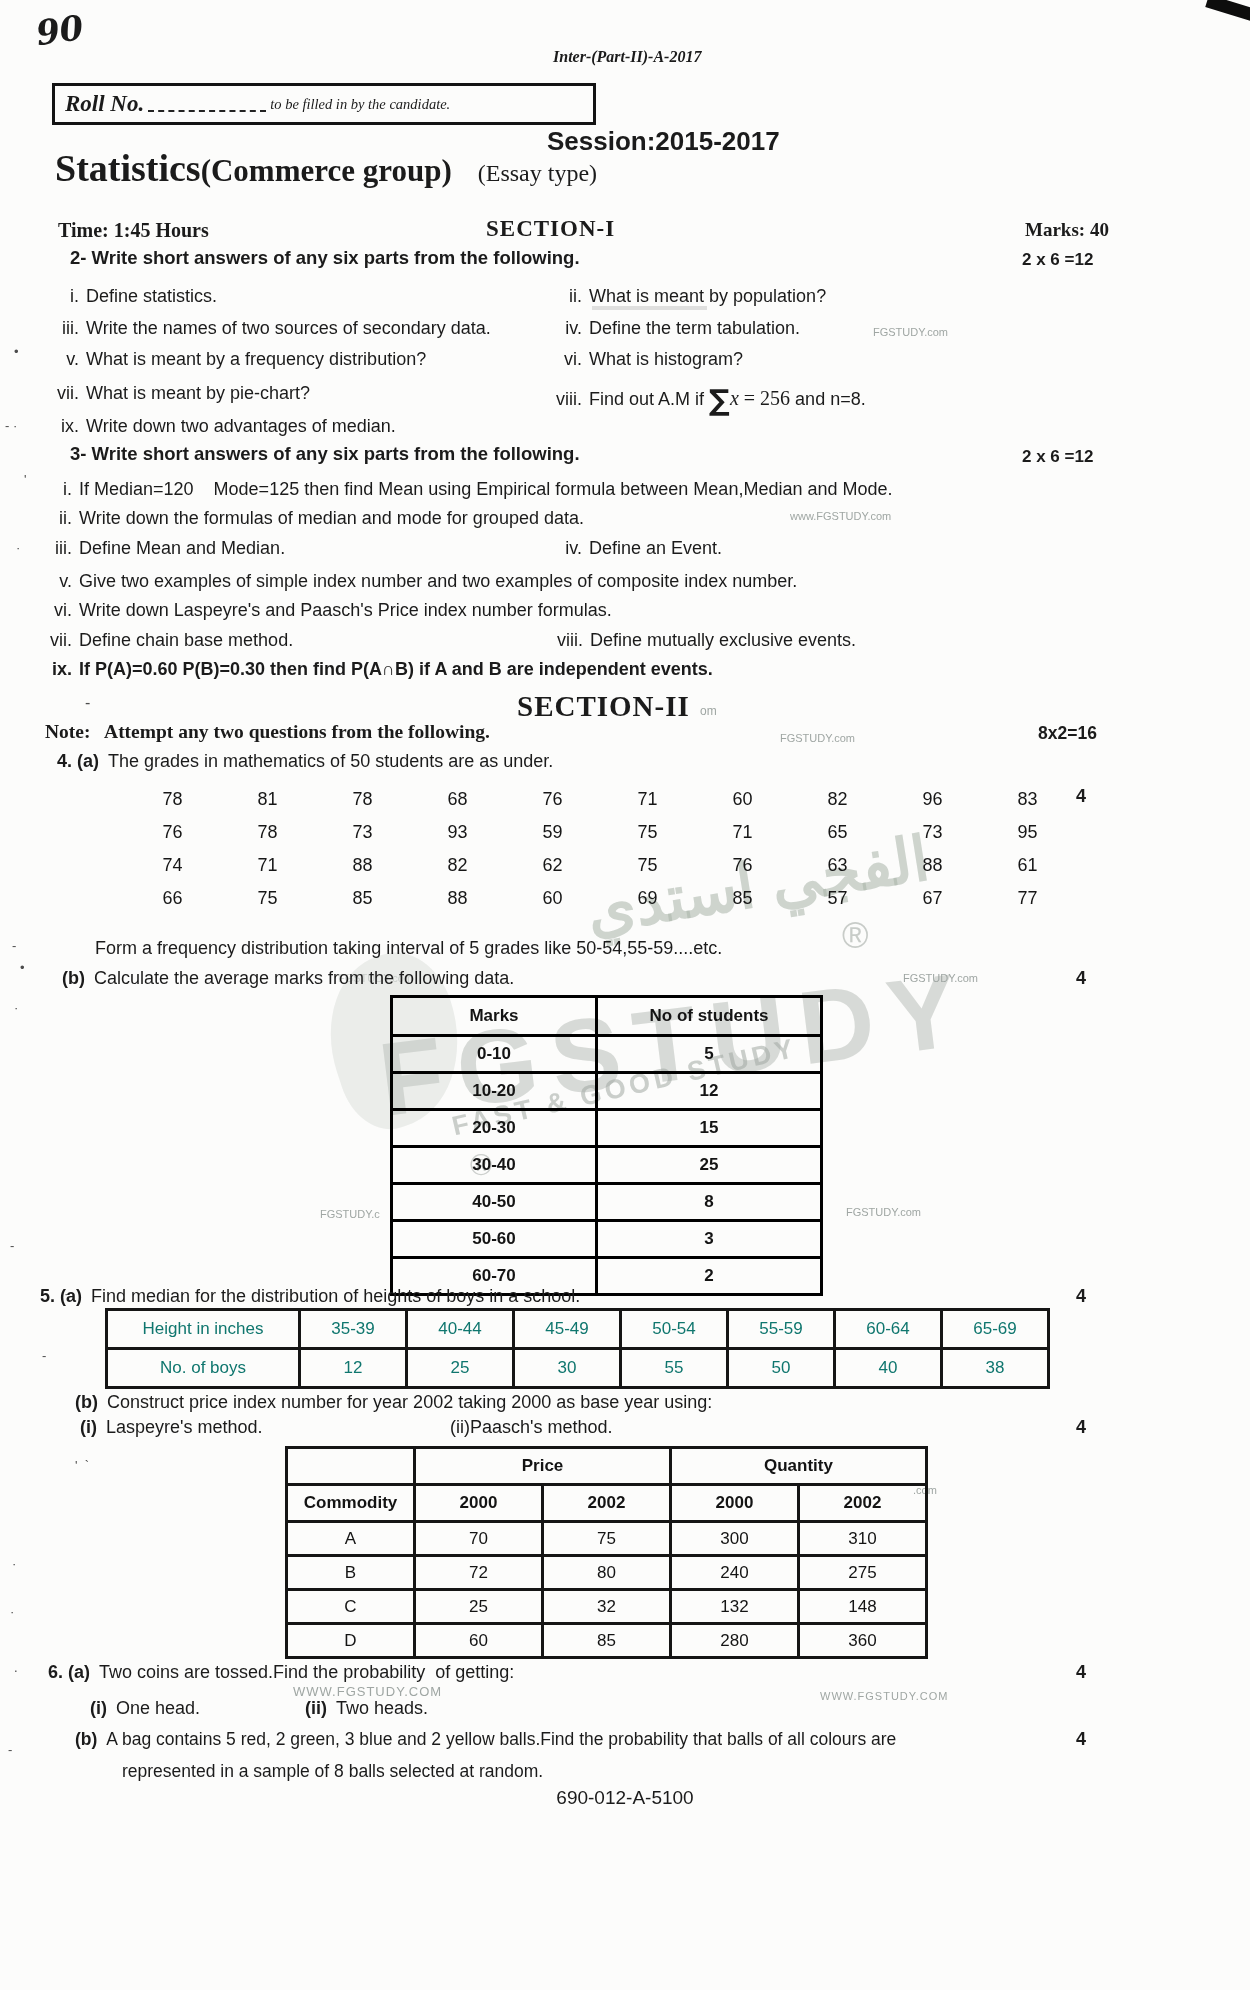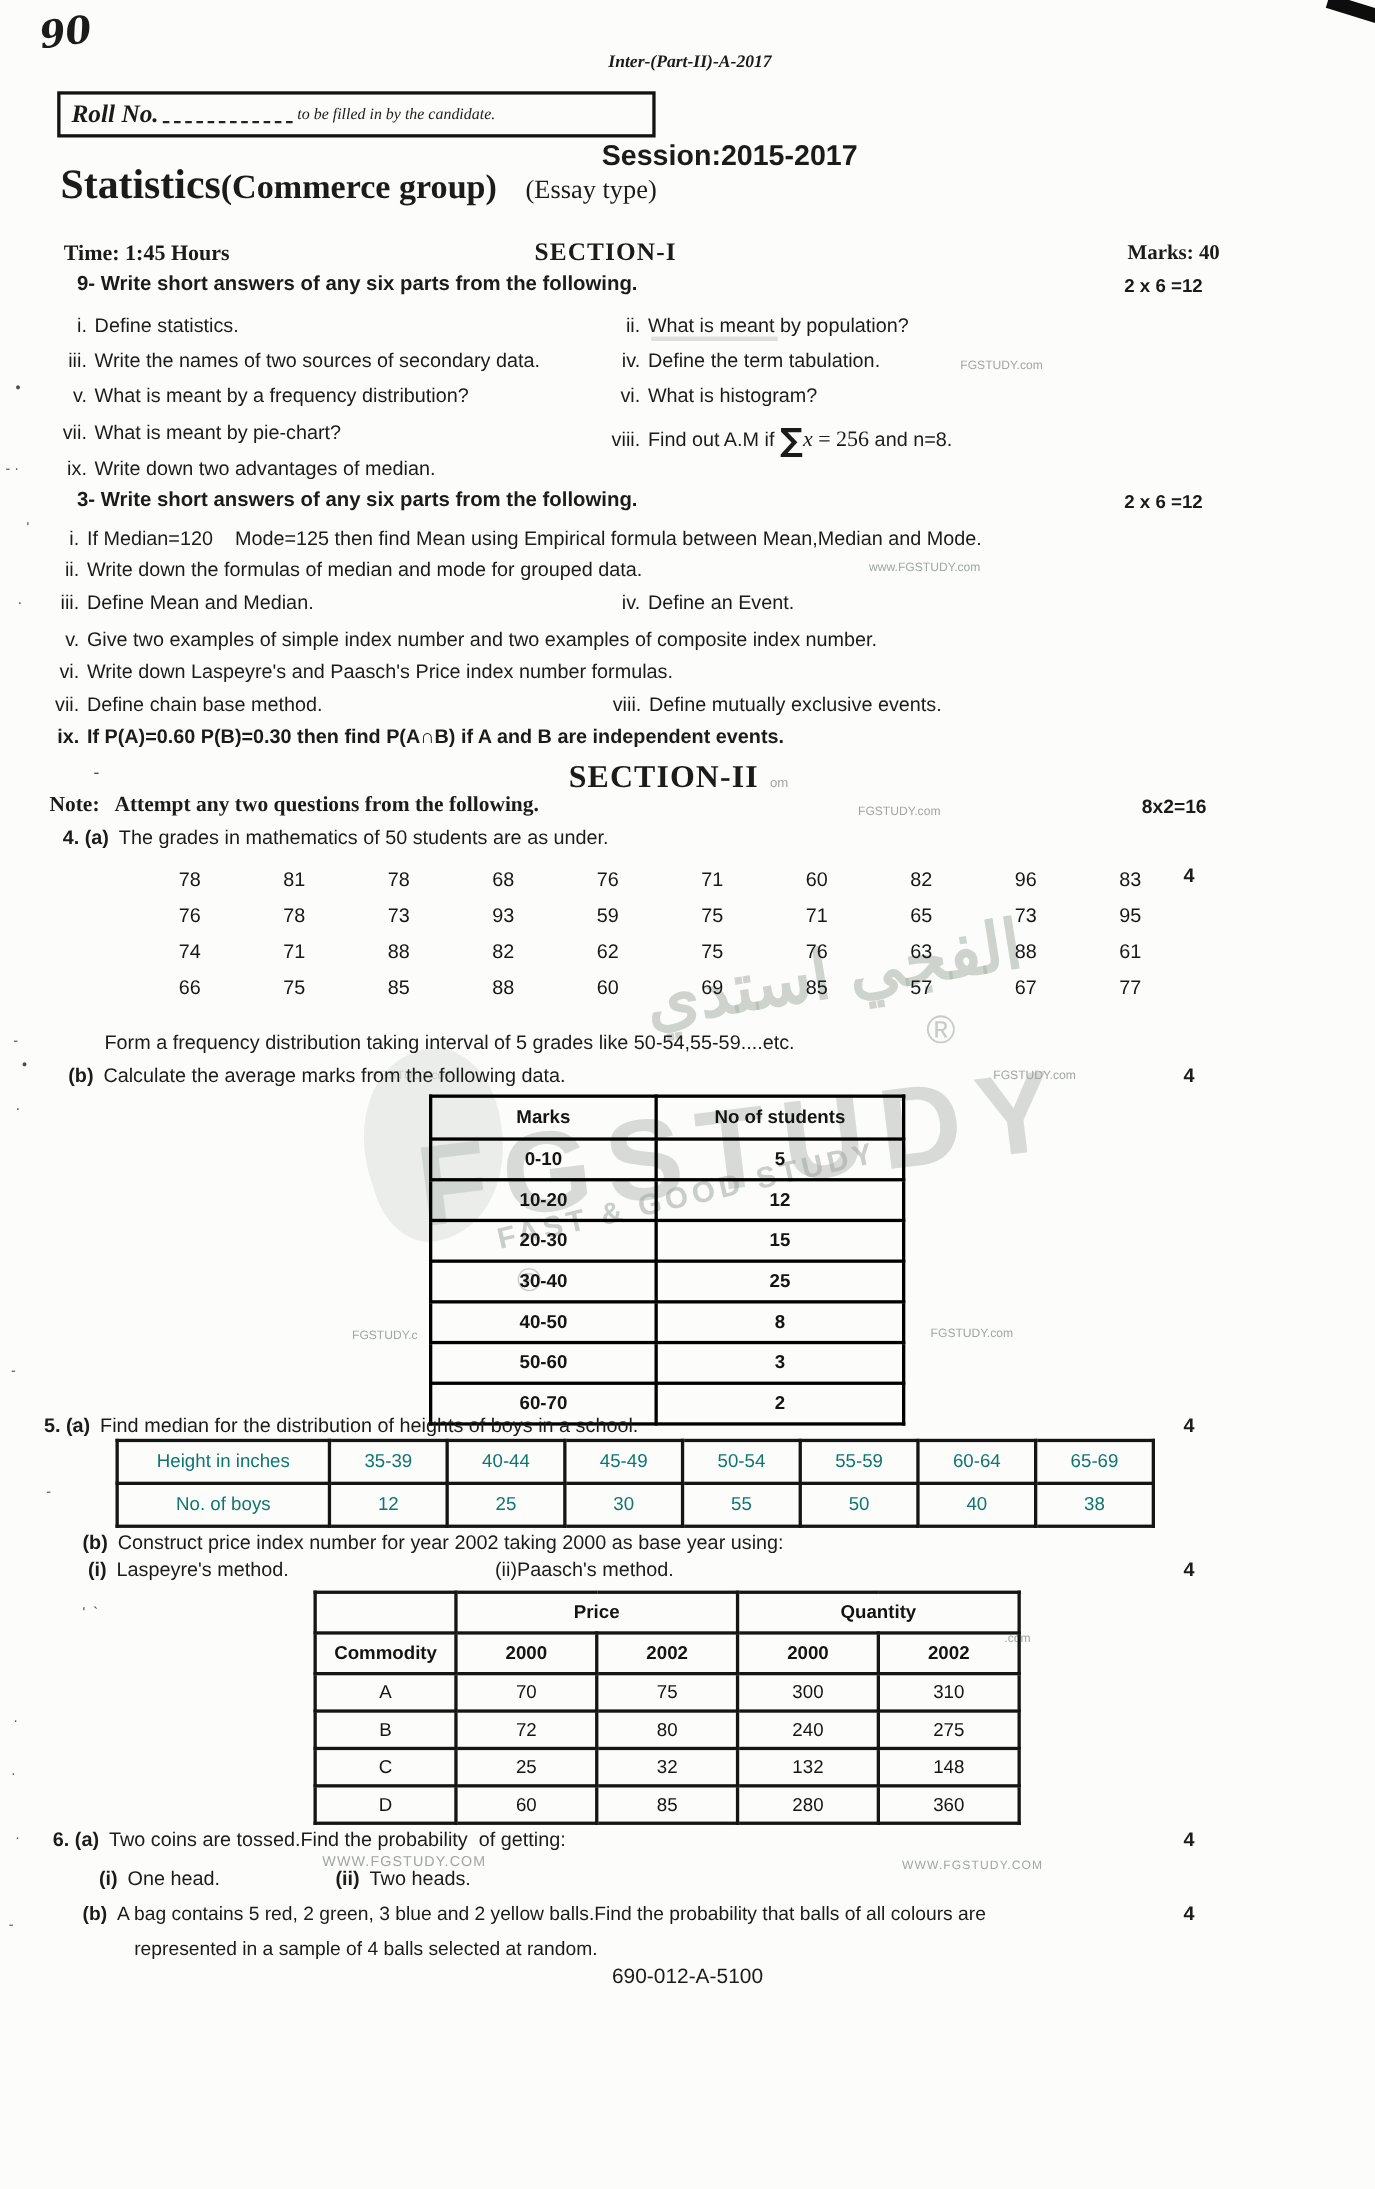--- a/index.html
+++ b/index.html
@@ -110,21 +110,21 @@
   <div class="titlerow">
     <span class="ser b" style="font-size:38px;">Statistics</span>
     <span class="ser b" style="font-size:31px;">(Commerce group)</span>
     <span class="ser" style="font-size:24px;margin-left:26px;font-weight:500;">(Essay type)</span>
   </div>
 
   <div class="t ser b" style="left:58px;top:219px;font-size:20px;">Time: 1:45 Hours</div>
   <div class="t ser b" style="left:486px;top:216px;font-size:23px;letter-spacing:1px;">SECTION-I</div>
   <div class="t ser b" style="left:1025px;top:219px;font-size:19px;">Marks: 40</div>
 
-  <div class="t b" style="left:70px;top:247px;font-size:18.5px;">9- Write short answers of any six parts from the following.</div>
+  <div class="t b" style="left:70px;top:247px;font-size:18.5px;">2- Write short answers of any six parts from the following.</div>
   <div class="t b markcol" style="left:1022px;top:250px;font-size:17px;">2 x 6 =12</div>
 
   <div class="t" style="left:45px;top:286px;">
     <span class="num b" style="font-weight:400">i.</span><span>Define statistics.</span></div>
   <div class="t" style="left:550px;top:286px;">
     <span class="num" style="width:32px">ii.</span><span>What is meant by population?</span></div>
 
   <div class="t" style="left:45px;top:318px;">
     <span class="num">iii.</span><span>Write the names of two sources of secondary data.</span></div>
   <div class="t" style="left:550px;top:318px;">
@@ -365,17 +365,17 @@
   <div class="t markcol" style="left:1076px;top:1662px;">4</div>
 
   <div class="t" style="left:90px;top:1698px;">
     <span class="lbl">(i)</span><span>One head.</span></div>
   <div class="t" style="left:305px;top:1698px;">
     <span class="lbl">(ii)</span><span>Two heads.</span></div>
 
   <div class="t" style="left:75px;top:1729px;font-size:17.5px;">
     <span class="lbl">(b)</span><span>A bag contains 5 red, 2 green, 3 blue and 2 yellow balls.Find the probability that balls of all colours are</span></div>
   <div class="t markcol" style="left:1076px;top:1729px;">4</div>
-  <div class="t" style="left:122px;top:1761px;font-size:17.5px;">represented in a sample of 4 balls selected at random.</div>
+  <div class="t" style="left:122px;top:1761px;font-size:17.5px;">represented in a sample of 8 balls selected at random.</div>
 
   <div class="t" style="left:505px;top:1787px;width:240px;text-align:center;font-size:19px;">690-012-A-5100</div>
 
 </div>
 
 </body></html>

